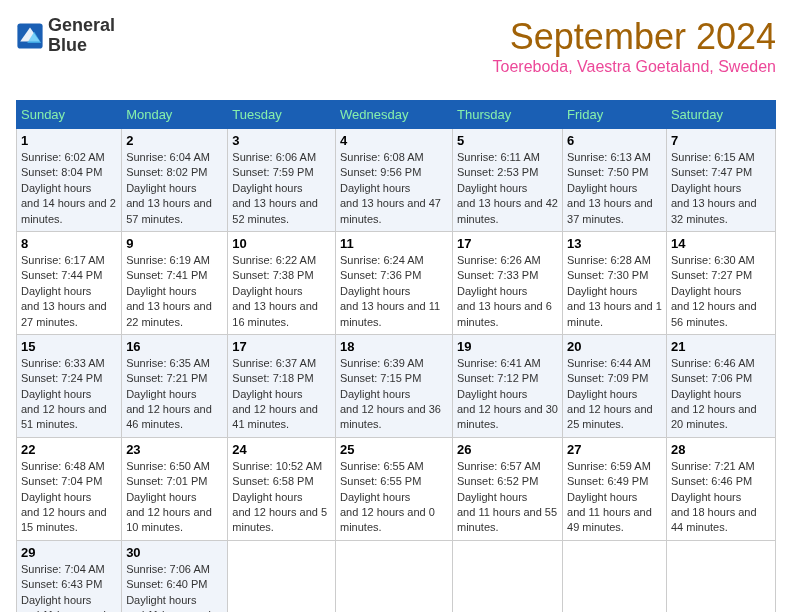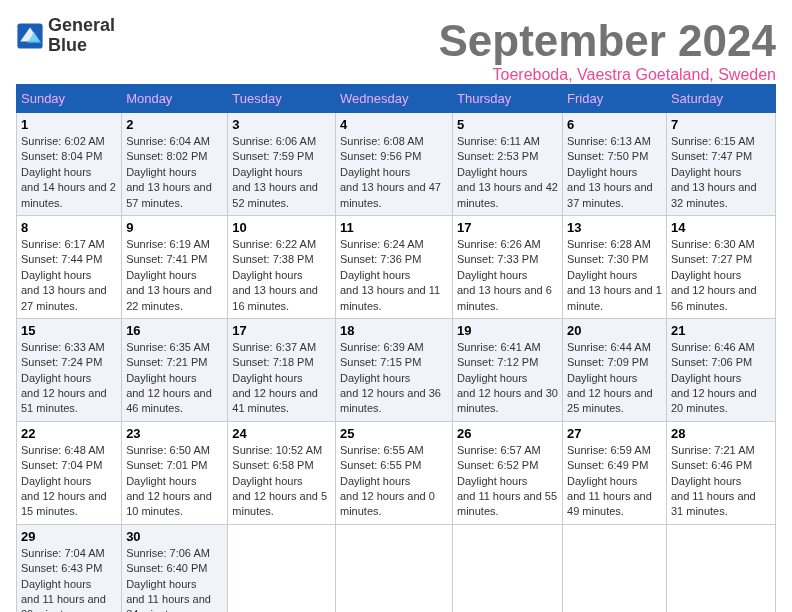--- a/index.html
+++ b/index.html
@@ -7,57 +7,57 @@
       font-family: Arial, sans-serif;
       background: #fff;
       width: 792px;
       min-height: 612px;
       padding: 16px;
     }
     .header {
       display: flex;
       justify-content: space-between;
       align-items: flex-start;
-      margin-bottom: 0;
+      margin-bottom: 24px;
     }
     .logo {
       display: flex;
       align-items: center;
       gap: 4px;
     }
     .logo-text {
       font-size: 18px;
       font-weight: bold;
       color: #333;
       line-height: 1.1;
     }
     .logo-icon {
       width: 28px;
       height: 28px;
     }
     .title-block {
       text-align: right;
     }
     .calendar-title {
-      font-size: 44px;
-      font-weight: bold;
-      color: #737373;
+      font-size: 36px;
+      font-weight: normal;
+      color: #a16207;
     }
     .calendar-subtitle {
       font-size: 16px;
       color: #ec4899;
     }
     table {
       width: 100%;
       border-collapse: collapse;
       font-size: 11px;
     }
     thead tr th {
       background-color: #1a5fb4;
-      color: #f0abfc;
+      color: #86efac;
       padding: 6px 4px;
       text-align: left;
       font-size: 13px;
       font-weight: normal;
       border: 1px solid #1a5fb4;
       margin-top: 8px;
     }
     tbody tr td {
       border: 1px solid #ccc;
       vertical-align: top;
@@ -369,21 +369,21 @@
           <span>Daylight hours</span><br>
           <span>and 11 hours and 49 minutes.</span>
         </div>
         </td>
         <td>
           <span class="day-num">28</span>
         <div class="day-data">
           <span>Sunrise: 7:21 AM</span><br>
           <span>Sunset: 6:46 PM</span><br>
           <span>Daylight hours</span><br>
-          <span>and 11 hours and 31 minutes.</span>
+          <span>and 18 hours and 44 minutes.</span>
         </div>
         </td>
       </tr>
       <tr>
         <td>
           <span class="day-num">29</span>
         <div class="day-data">
           <span>Sunrise: 7:04 AM</span><br>
           <span>Sunset: 6:43 PM</span><br>
           <span>Daylight hours</span><br>

